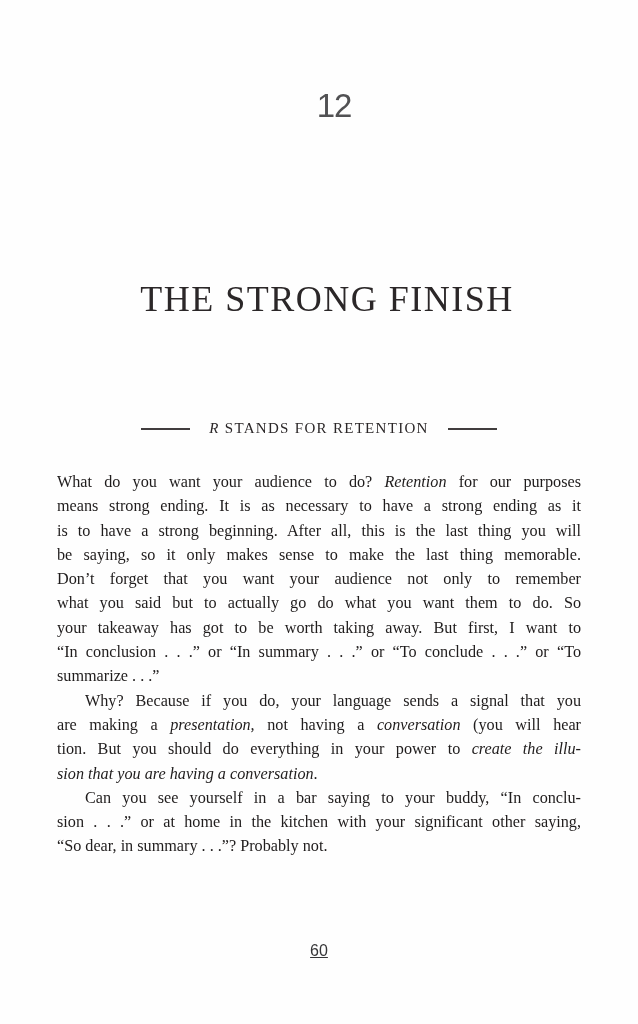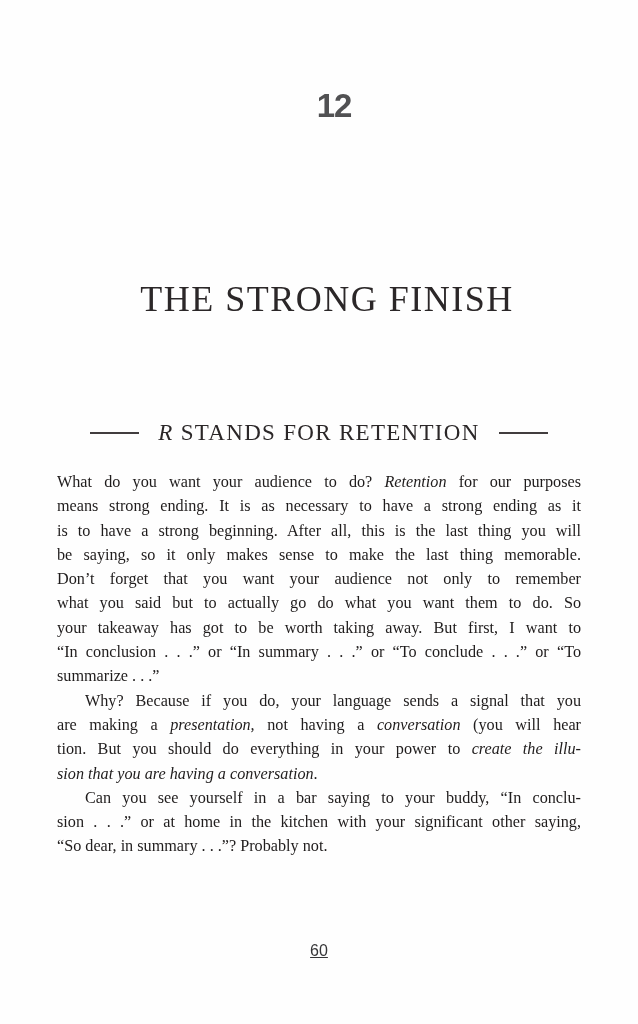--- a/index.html
+++ b/index.html
@@ -12,21 +12,21 @@
     font-family: "Liberation Serif", serif;
     color: #231f20;
     overflow: hidden;
   }
   .chapter-number {
     position: absolute;
     top: 88px;
     left: 0; right: 0;
     text-align: center;
     font-family: "Liberation Sans", sans-serif;
-    font-weight: bold;
+    font-weight: normal;
     font-size: 33px;
     line-height: 1.1;
     letter-spacing: -1px;
     color: #515153;
     padding-left: 30px;
   }
   .chapter-title {
     position: absolute;
     top: 256px;
     left: 16px; right: 0;
@@ -38,21 +38,21 @@
     color: #2b2728;
   }
   .section-heading {
     position: absolute;
     top: 420px;
     left: 0; right: 0;
     display: flex;
     align-items: center;
     justify-content: center;
     gap: 19px;
-    font-size: 23px;
+    font-size: 15px;
     letter-spacing: 1.3px;
     color: #2b2728;
     white-space: nowrap;
   }
   .heading-rule {
     display: inline-block;
     width: 49px;
     height: 2px;
     background: #413d3e;
   }

